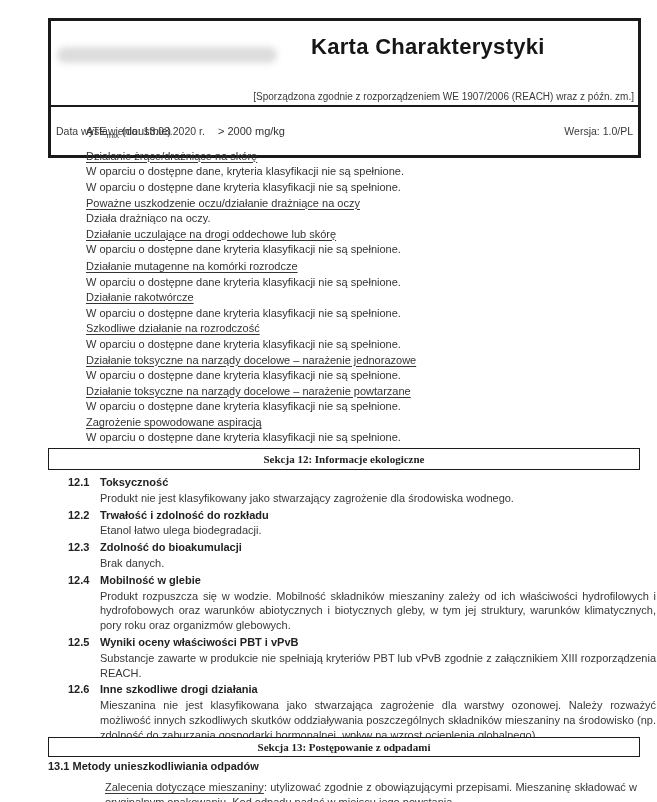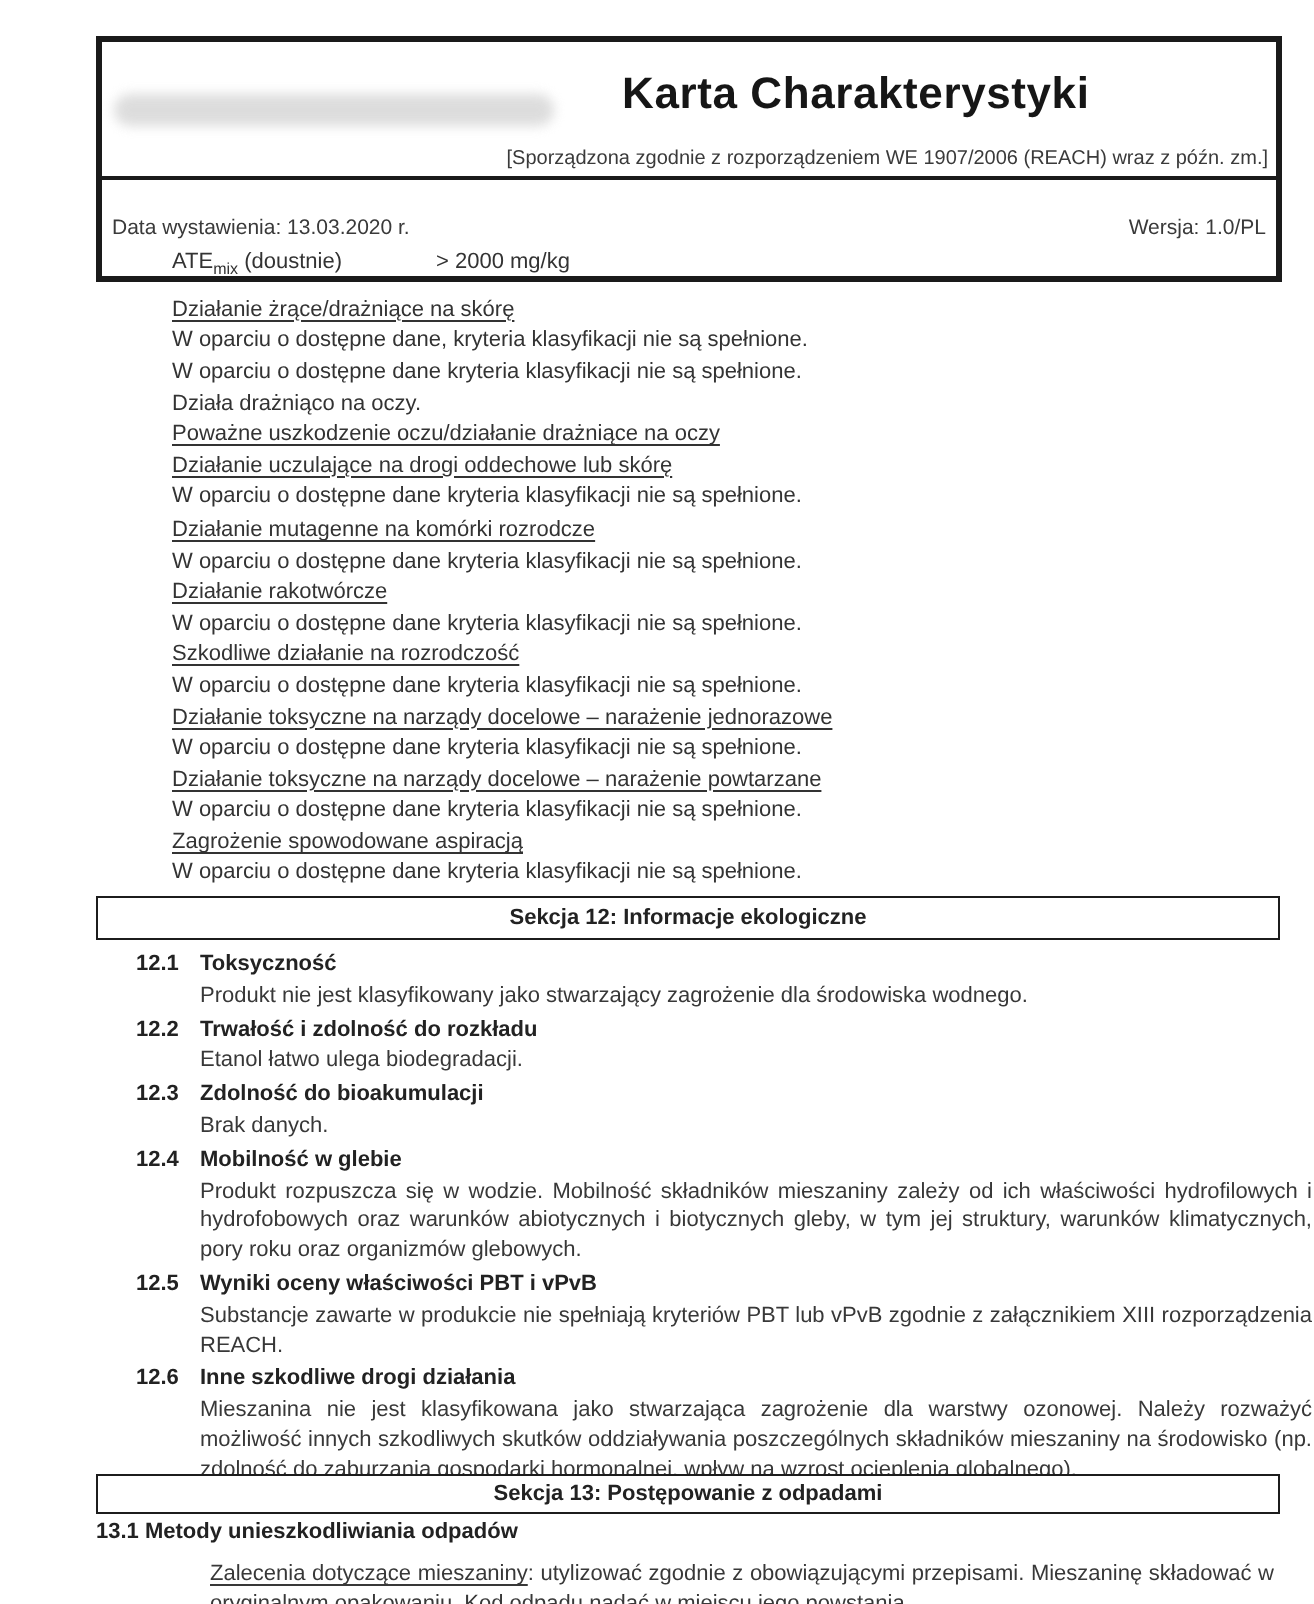--- a/index.html
+++ b/index.html
@@ -8,21 +8,21 @@
     font-family:"Liberation Sans",sans-serif;color:#333333;
     -webkit-font-smoothing:antialiased;
   }
   .page{position:relative;width:657px;height:802px;overflow:hidden;background:#ffffff;}
 
   
   .header-box{
     position:absolute;left:48px;top:18px;width:593px;box-sizing:border-box;
     border:3px solid #1a1a1a;background:#fff;
   }
-  .header-main{position:relative;height:67px;}
+  .header-main{position:relative;height:84px;}
   .logo-blur{
     position:absolute;left:6px;top:26px;width:220px;height:16px;
     background:#d7d7d7;border-radius:8px;filter:blur(3px);opacity:.85;
   }
   .doc-title{
     position:absolute;left:260px;top:13px;
     font-size:22px;font-weight:bold;color:#161616;letter-spacing:.3px;white-space:nowrap;
   }
   .doc-subtitle{
     position:absolute;right:4px;bottom:3px;
@@ -41,21 +41,21 @@
   .ate-label sub{font-size:8px;}
   .tline{white-space:nowrap;}
   .tline.heading{text-decoration:underline;text-underline-offset:2px;}
   .tline.gap{margin-top:1px;}
 
   
   .section-box{
     position:absolute;left:48px;width:592px;box-sizing:border-box;height:22px;
     border:1.5px solid #1c1c1c;background:#fff;
     display:flex;align-items:center;justify-content:center;
-    font-size:11px;font-weight:bold;color:#222;
+    font-size:11px;font-weight:bold;color:#222;font-family:Liberation Serif, serif;
   }
   .section-box.s12{top:448px;}
   .section-box.s13{top:737px;height:20px;}
 
   
   .sec12-items{position:absolute;left:68px;top:475px;width:588px;font-size:11px;}
   .s12-item{margin-bottom:1px;}
   .s12-head{display:flex;line-height:14.8px;margin-bottom:1px;}
   .s12-num{width:32px;font-weight:bold;color:#222;flex:none;}
   .s12-title{font-weight:bold;color:#222;}
@@ -86,22 +86,22 @@
   </div>
 
   <div class="tox-block">
     <div class="ate-row">
       <span class="ate-label"><span>ATE</span><sub>mix</sub><span> (doustnie)</span></span>
       <span class="ate-value">&gt; 2000 mg/kg</span>
     </div>
     <div class="tline heading">Działanie żrące/drażniące na skórę</div>
     <div class="tline plain">W oparciu o dostępne dane, kryteria klasyfikacji nie są spełnione.</div>
     <div class="tline plain">W oparciu o dostępne dane kryteria klasyfikacji nie są spełnione.</div>
+    <div class="tline heading">Poważne uszkodzenie oczu/działanie drażniące na oczy</div>
     <div class="tline plain">Działa drażniąco na oczy.</div>
-    <div class="tline heading">Poważne uszkodzenie oczu/działanie drażniące na oczy</div>
     <div class="tline heading">Działanie uczulające na drogi oddechowe lub skórę</div>
     <div class="tline plain">W oparciu o dostępne dane kryteria klasyfikacji nie są spełnione.</div>
     <div class="tline heading gap">Działanie mutagenne na komórki rozrodcze</div>
     <div class="tline plain">W oparciu o dostępne dane kryteria klasyfikacji nie są spełnione.</div>
     <div class="tline heading">Działanie rakotwórcze</div>
     <div class="tline plain">W oparciu o dostępne dane kryteria klasyfikacji nie są spełnione.</div>
     <div class="tline heading">Szkodliwe działanie na rozrodczość</div>
     <div class="tline plain">W oparciu o dostępne dane kryteria klasyfikacji nie są spełnione.</div>
     <div class="tline heading">Działanie toksyczne na narządy docelowe – narażenie jednorazowe</div>
     <div class="tline plain">W oparciu o dostępne dane kryteria klasyfikacji nie są spełnione.</div>

